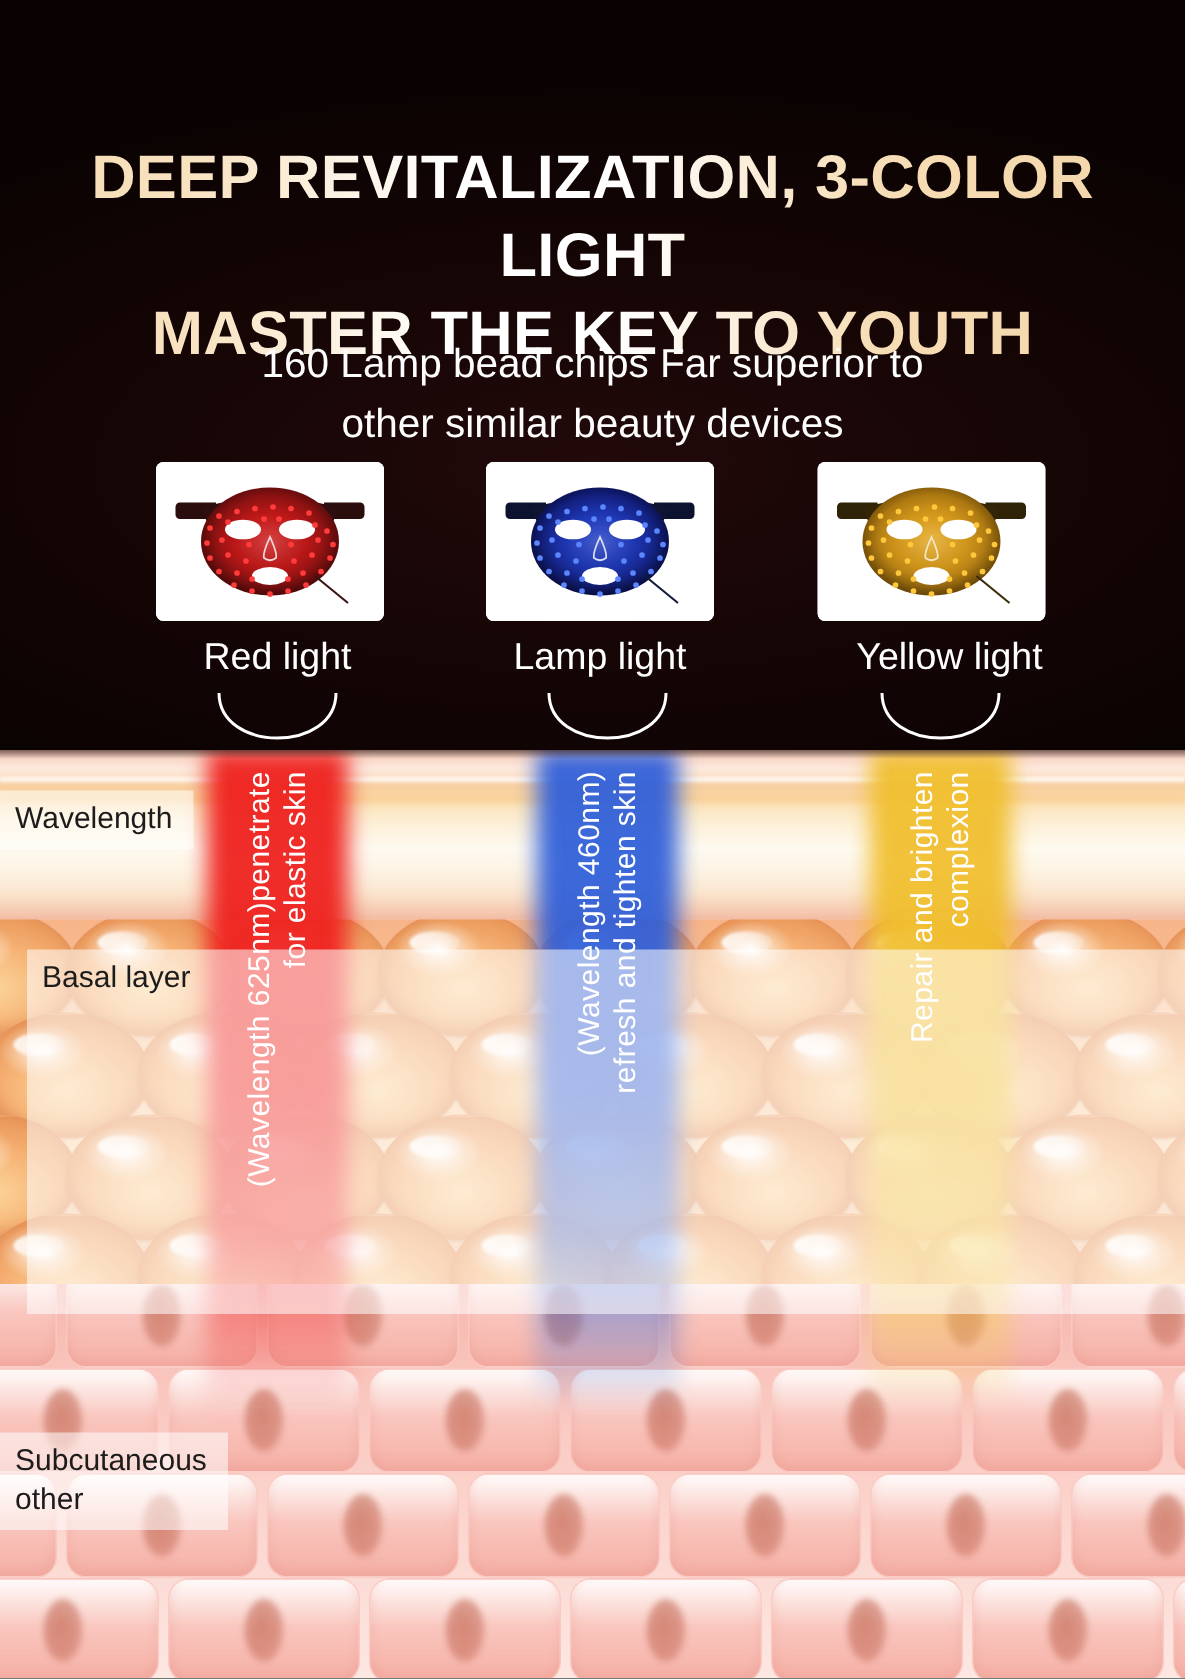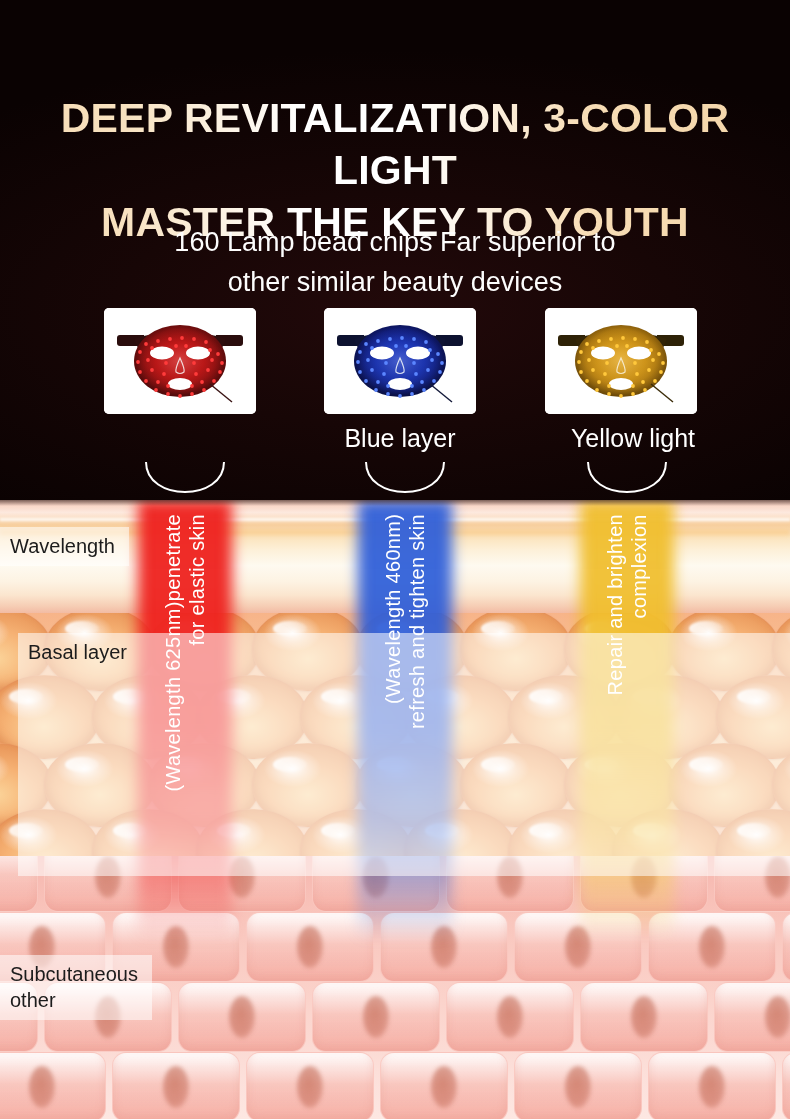--- a/index.html
+++ b/index.html
@@ -361,21 +361,22 @@
             <circle cx="52" cy="82" r="1.9"></circle>
               <circle cx="64" cy="86" r="1.9"></circle>
               <circle cx="76" cy="88" r="1.9"></circle>
             <circle cx="88" cy="86" r="1.9"></circle>
               <circle cx="100" cy="82" r="1.9"></circle>
           </g>
         </svg>
       </div>
     </div>
 
-    <div class="light-label l1">Blue layer</div>
+    <div class="light-label l0">Red light</div>
+    <div class="light-label l1">Lamp light</div>
     <div class="light-label l2">Yellow light</div>
 
     <svg class="arc a0" viewBox="0 0 90 44">
       <path d="M6 0 C6 40, 84 40, 84 0" fill="none" stroke="#ffffff" stroke-width="2"></path>
     </svg>
     <svg class="arc a1" viewBox="0 0 90 44">
       <path d="M6 0 C6 40, 84 40, 84 0" fill="none" stroke="#ffffff" stroke-width="2"></path>
     </svg>
     <svg class="arc a2" viewBox="0 0 90 44">
       <path d="M6 0 C6 40, 84 40, 84 0" fill="none" stroke="#ffffff" stroke-width="2"></path>

